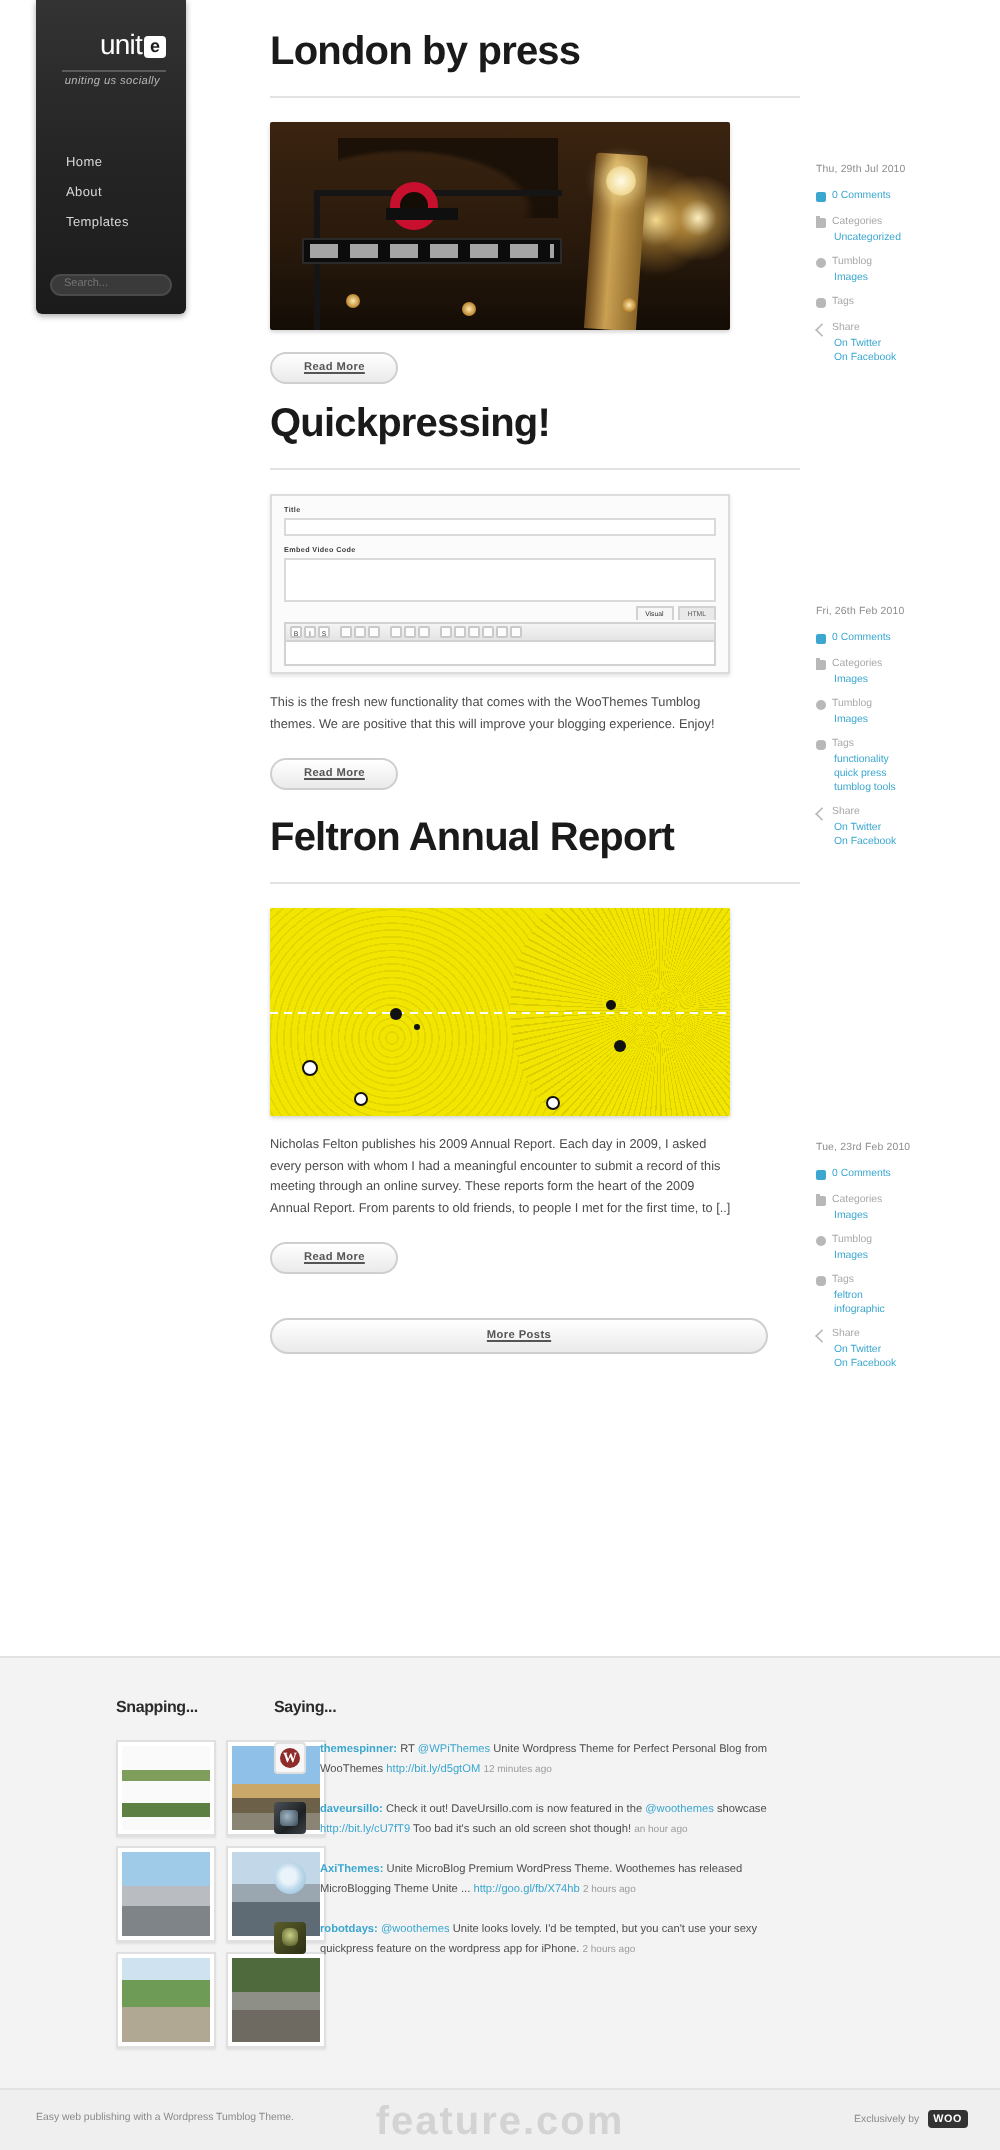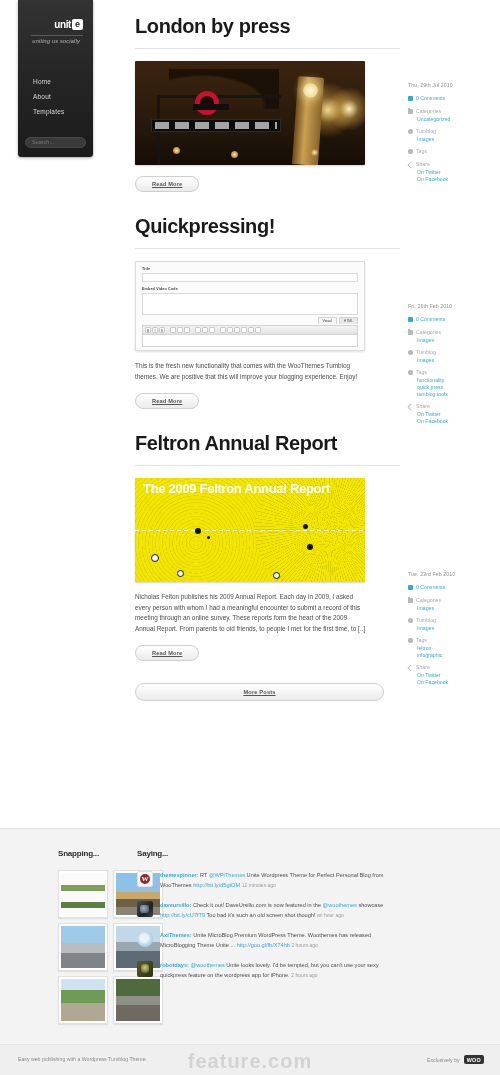--- a/index.html
+++ b/index.html
@@ -14,21 +14,21 @@
   
   .sidebar {
     position: absolute; left: 18px; top: 0; width: 75px; height: 157px;
     background: linear-gradient(180deg,#333333 0%, #262626 45%, #1b1b1b 100%);
     border-radius: 0 0 3px 3px;
     box-shadow: 0 1px 3px rgba(0,0,0,.35);
     padding: 14px 7px 0 7px;
   }
   .logo { text-align: right; padding-right: 3px; }
   .logo-word {
-    color: #ffffff; font-size: 10px; font-weight: bold; letter-spacing: -0.4px;
+    color: #ffffff; font-size: 14px; font-weight: normal; letter-spacing: -0.4px;
     display: inline-block; line-height: 15px;
   }
   .logo-mark {
     display: inline-block; width: 11px; height: 11px; background: #ffffff;
     border-radius: 2px; color: #1b1b1b; font-size: 9px; font-weight: bold;
     text-align: center; line-height: 11px; margin-left: 1px; vertical-align: 1px;
   }
   .logo-rule { height:1px; background: rgba(255,255,255,.22); margin: 3px 0 2px 6px; }
   .tagline {
     color: #b9b9b9; font-size: 5.6px; font-style: italic; text-align: right;
@@ -233,21 +233,21 @@
         <div class="bar"></div>
         <div class="bartxt"></div>
         <div class="roundel"></div>
         <div class="lamp" style="left:38px;top:86px"></div>
         <div class="lamp" style="left:96px;top:90px"></div>
         <div class="lamp" style="left:176px;top:88px"></div>
       </div>
       <a class="btn" href="#">Read More</a>
     </div>
 
-    <div class="post" style="margin-top:22px">
+    <div class="post" style="margin-top:8px">
       <div class="post-title">Quickpressing!</div>
       <div class="title-rule"></div>
       <div class="editor">
         <div class="ed-label">Title</div>
         <div class="ed-field"></div>
         <div class="ed-label">Embed Video Code</div>
         <div class="ed-area"></div>
         <div class="ed-tabs">
           <div class="ed-tab active">Visual</div>
           <div class="ed-tab">HTML</div>
@@ -271,28 +271,27 @@
           <div class="ed-btn"></div>
           <div class="ed-btn"></div>
           <div class="ed-btn"></div>
         </div>
         <div class="ed-body"></div>
       </div>
       <div class="excerpt">This is the fresh new functionality that comes with the WooThemes Tumblog themes. We are positive that this will improve your blogging experience. Enjoy!</div>
       <a class="btn" href="#">Read More</a>
     </div>
 
-    <div class="post" style="margin-top:22px">
+    <div class="post" style="margin-top:12px">
       <div class="post-title">Feltron Annual Report</div>
       <div class="title-rule"></div>
       <div class="media feltron">
         <div class="rings"></div>
         <div class="arcs"></div>
         <div class="hline"></div>
-        <h3>The 2009 Feltron Annual Report</h3>
         <div class="dot" style="left:60px;top:50px;width:6px;height:6px"></div>
         <div class="dot" style="left:72px;top:58px;width:3px;height:3px"></div>
         <div class="dot" style="left:168px;top:46px;width:5px;height:5px"></div>
         <div class="dot" style="left:172px;top:66px;width:6px;height:6px"></div>
         <div class="dotw" style="left:16px;top:76px;width:8px;height:8px"></div>
         <div class="dotw" style="left:42px;top:92px;width:7px;height:7px"></div>
         <div class="dotw" style="left:138px;top:94px;width:7px;height:7px"></div>
       </div>
       <div class="excerpt">Nicholas Felton publishes his 2009 Annual Report. Each day in 2009, I asked every person with whom I had a meaningful encounter to submit a record of this meeting through an online survey. These reports form the heart of the 2009 Annual Report. From parents to old friends, to people I met for the first time, to [..]</div>
       <a class="btn" href="#">Read More</a>

